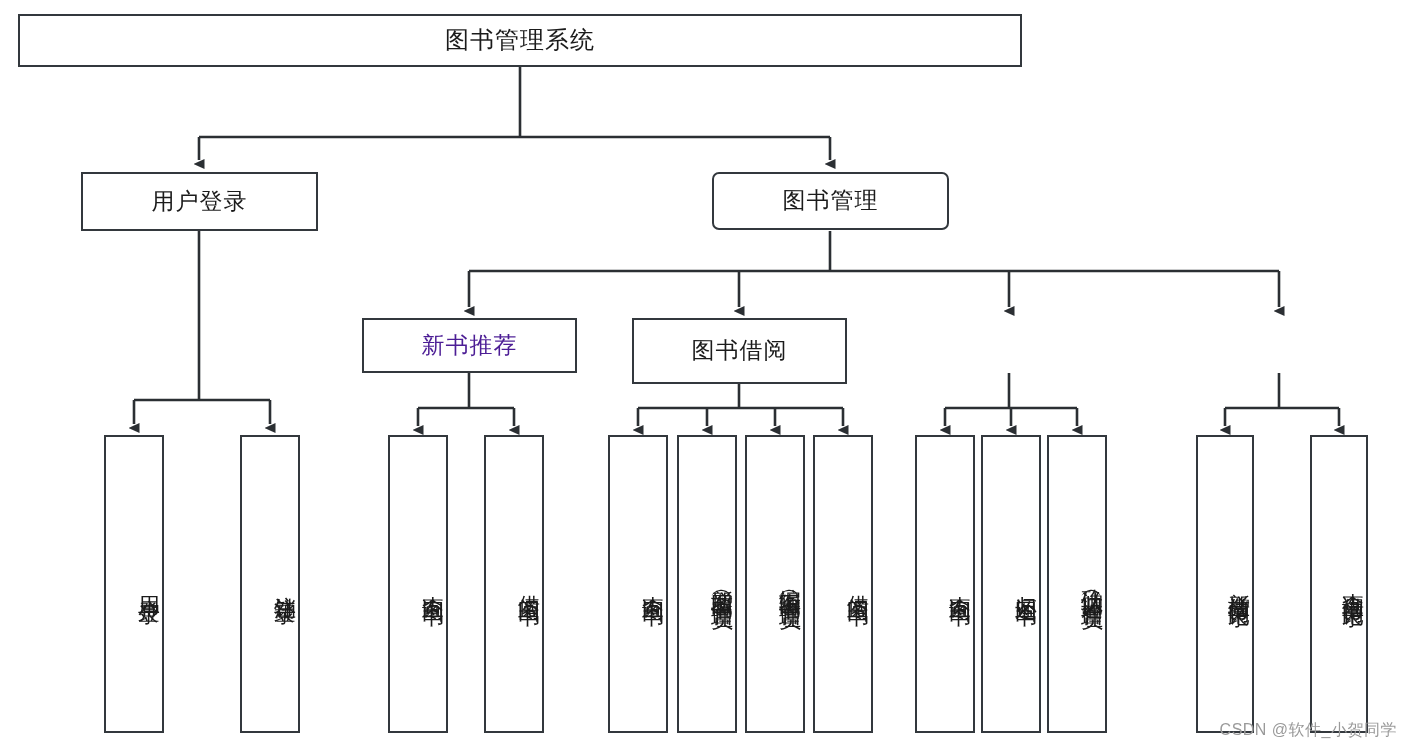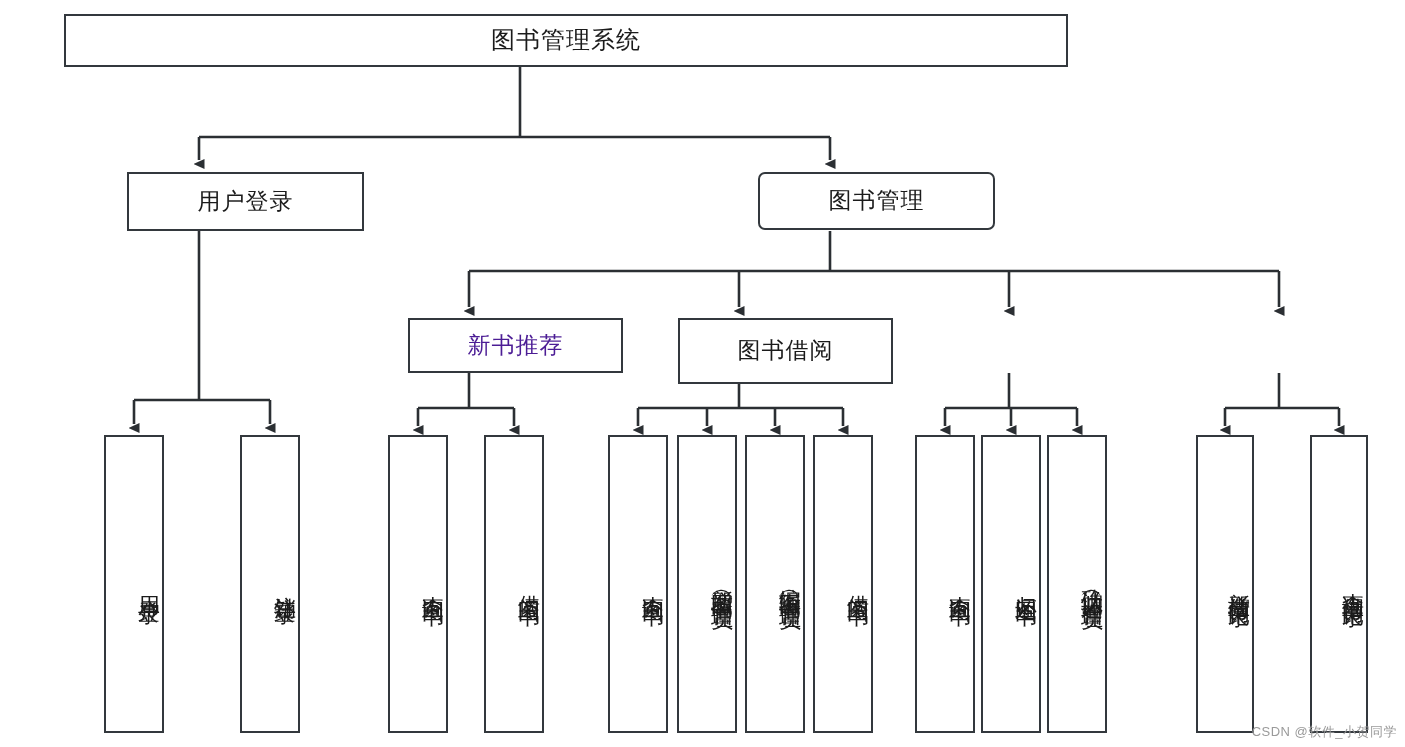--- a/index.html
+++ b/index.html
@@ -32,21 +32,20 @@
     background: #ffffff;
     display: flex;
     align-items: center;
     justify-content: center;
     color: #1b1b1b;
     line-height: 1.18;
   }
   .node.horiz {
     font-size: 23px;
     letter-spacing: 1px;
-    margin-left: 46px;
   }
   .node.vert {
     font-size: 22px;
     writing-mode: vertical-rl;
     text-orientation: upright;
     letter-spacing: 3px;
     padding-top: 6px;
     padding-bottom: 6px;
     align-items: flex-start;
     justify-content: center;
@@ -56,21 +55,21 @@
     text-orientation: upright;
     display: block;
   }
   .node.root {
     font-size: 24px;
   }
   #watermark {
     position: absolute;
     right: 8px;
     bottom: 6px;
-    font-size: 13px;
+    font-size: 16px;
     color: #9a9a9a;
     letter-spacing: 0.5px;
     white-space: nowrap;
   }
 </style>
 </head>
 <body>
 
 <div id="canvas">
 

